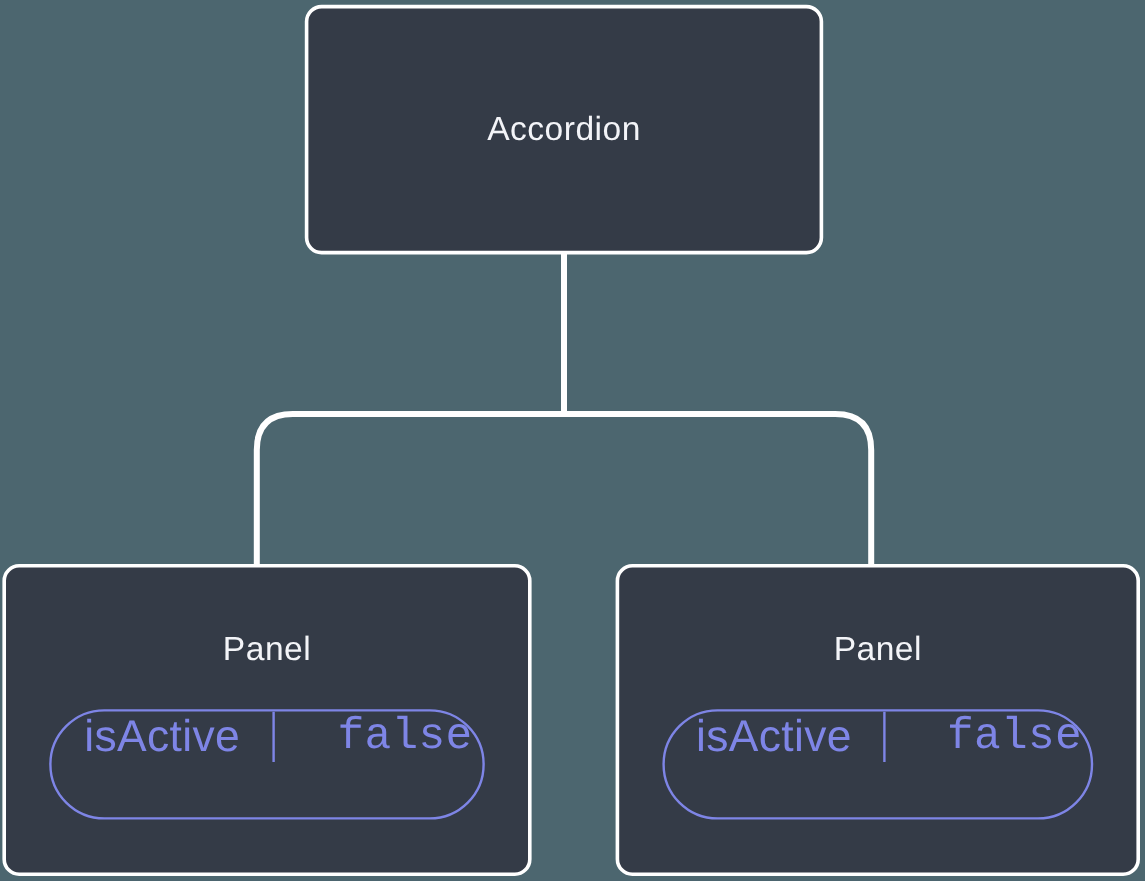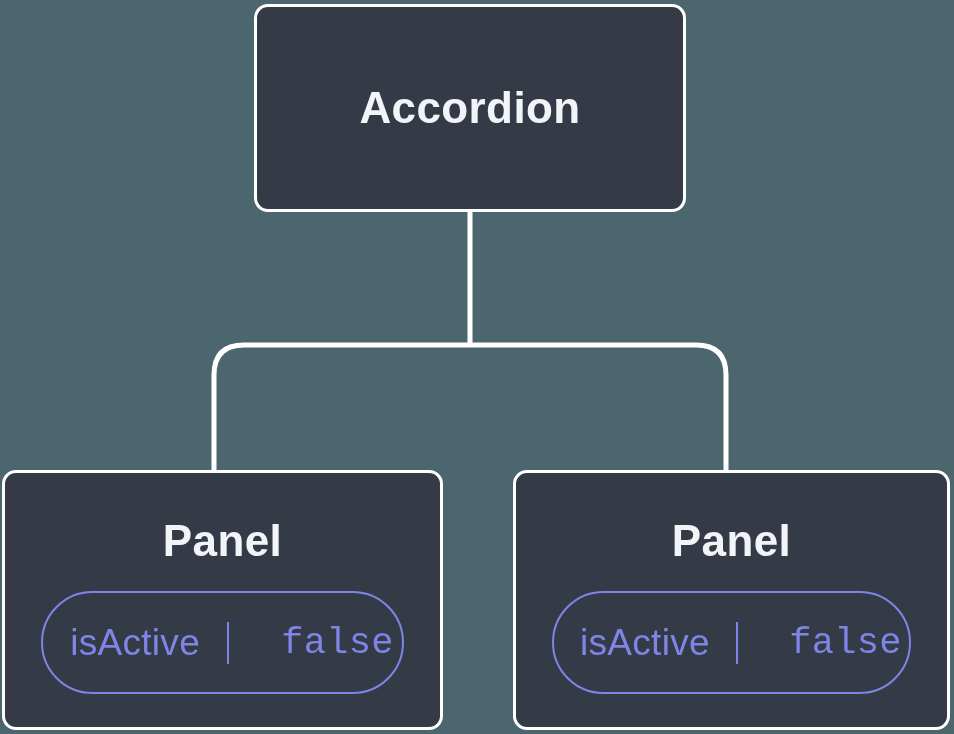--- a/index.html
+++ b/index.html
@@ -38,22 +38,22 @@
   }
   .node {
     position: absolute;
     box-sizing: border-box;
     background: var(--node_fill);
     border: 3.5px solid var(--node_border);
     border-radius: 14px;
   }
   .node-title {
     color: var(--title_text);
-    font-size: 44px;
-    font-weight: 700;
+    font-size: 28px;
+    font-weight: 400;
     letter-spacing: 0.4px;
     line-height: 46px;
     white-space: nowrap;
   }
   .node-root {
     left: 254px;
     top: 4px;
     width: 432px;
     height: 208px;
     display: flex;
@@ -71,26 +71,26 @@
     width: 100%;
     text-align: center;
   }
   .panel-left  { left: 2px;   width: 441px; }
   .panel-right { left: 513px; width: 437px; }
   .state-pill {
     position: absolute;
     left: 36px;
     right: 36px;
     top: 118px;
-    height: 103px;
+    height: 92px;
     box-sizing: border-box;
     border: 2.5px solid var(--accent);
     border-radius: 60px;
     display: flex;
-    align-items: center;
+    align-items: flex-start;
     overflow: hidden;
     gap: 44px;
   }
   .pill-cell {
     display: flex;
     align-items: center;
     justify-content: center;
     color: var(--accent);
     font-size: 37px;
     font-weight: 400;

